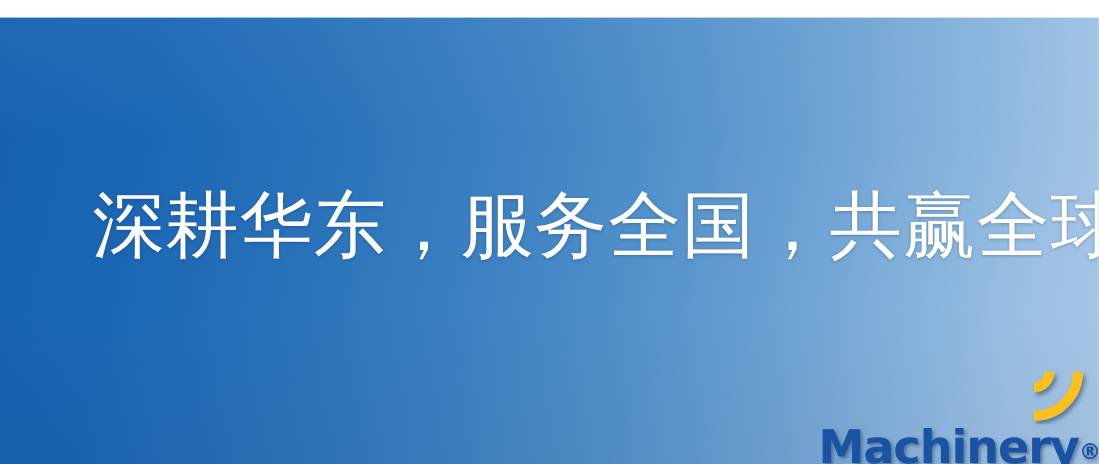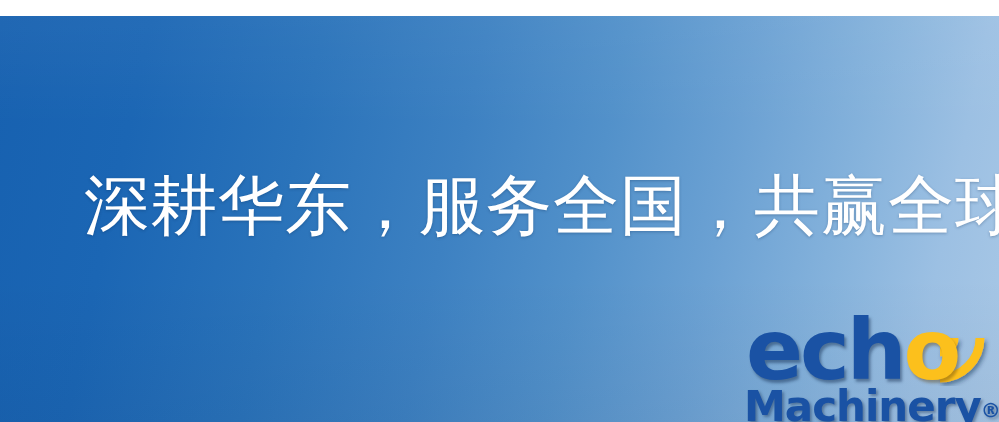--- a/index.html
+++ b/index.html
@@ -139,18 +139,17 @@
             <feDropShadow dx="2" dy="3" stdDeviation="2" flood-color="#0c2346" flood-opacity="0.45"></feDropShadow>
           </filter>
         </defs>
         <g fill="none" stroke="#fcc01c" stroke-width="9" stroke-linecap="butt" filter="url(#wshadow)">
           <path d="M 12 72 A 40 40 0 0 0 52 32"></path>
           <path d="M 12 46 A 14 14 0 0 0 26 32"></path>
         </g>
       </svg>
     </span>
 
-    <span class="logo-echo"><span>ech</span><span class="glyph-o">o</span></span>
 
     <span class="logo-machinery"><span>Machinery</span><span class="reg">®</span></span>
 
   </div>
 </div>
 
 </body></html>

